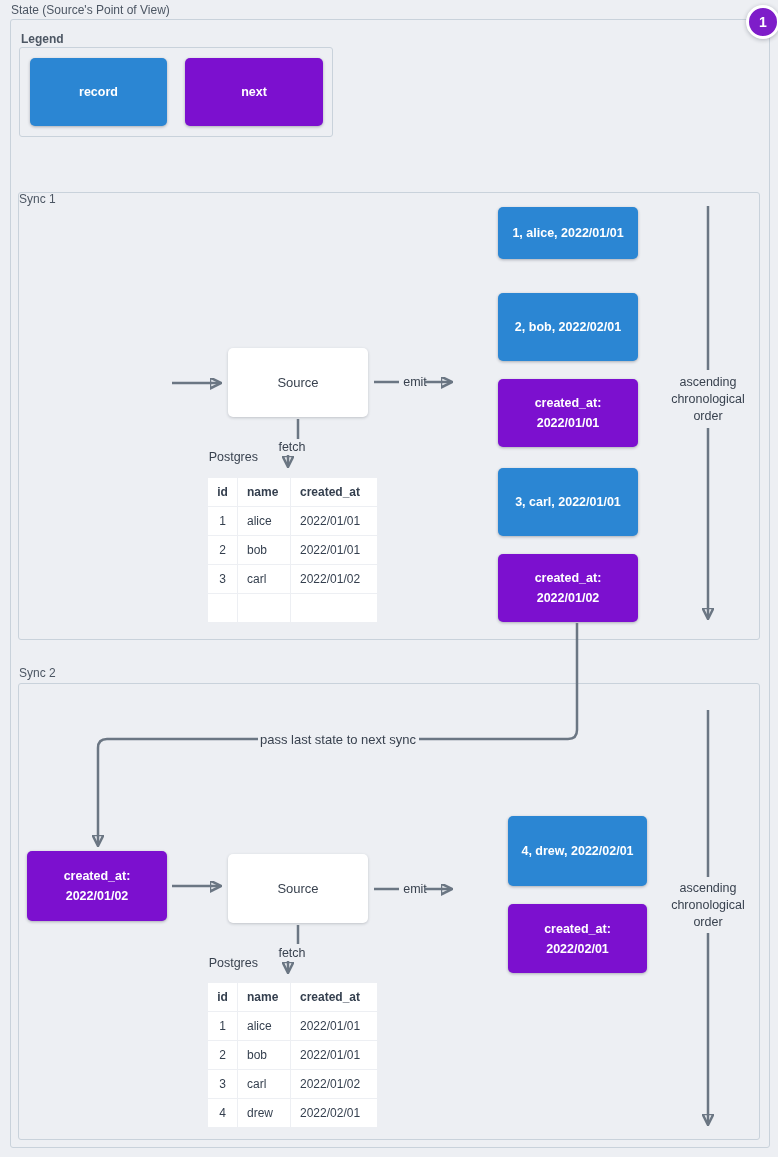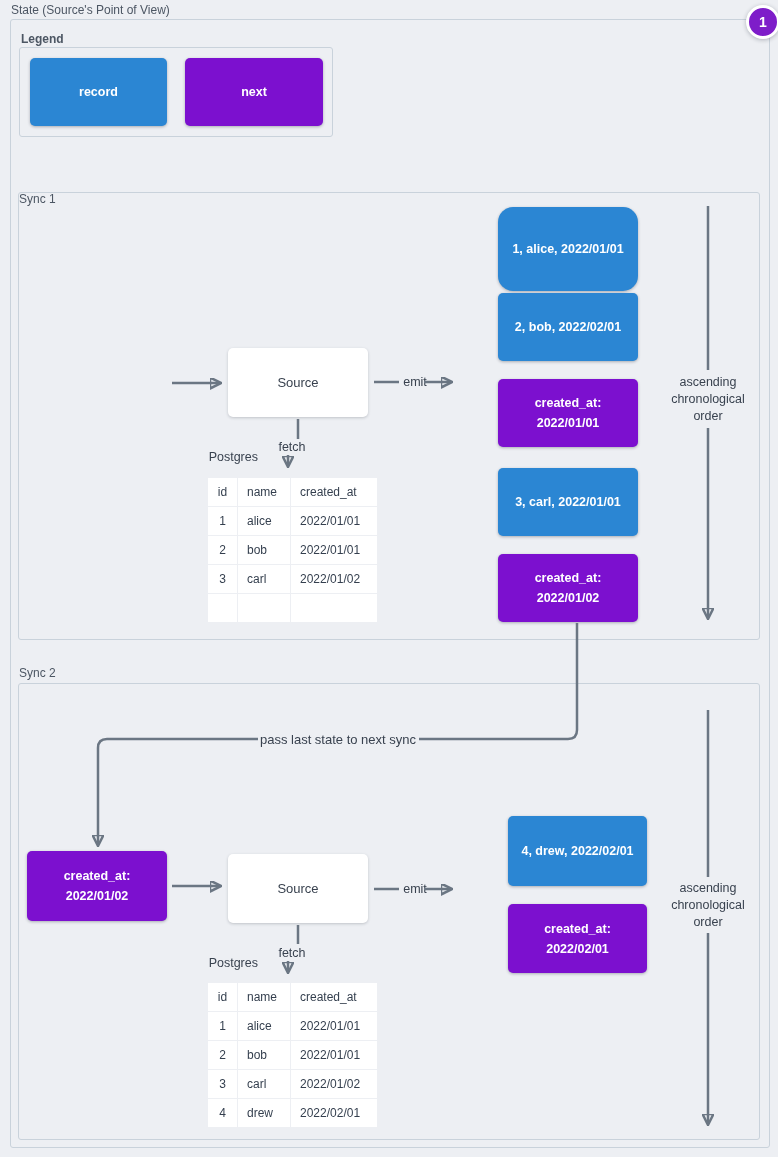--- a/index.html
+++ b/index.html
@@ -22,21 +22,21 @@
   .node.white{background:#ffffff;color:#39424f;font-weight:normal;font-size:13px;box-shadow:0 1px 3px rgba(30,40,55,.22);}
   .lbl{position:absolute;font-size:12.5px;color:#39424f;white-space:nowrap;}
   .lbl.center{text-align:center;}
   .ordernote{position:absolute;width:120px;text-align:center;font-size:12.5px;color:#39424f;line-height:17px;}
   .tbl{position:absolute;display:grid;grid-template-columns:29px 52px 86px;gap:1px;}
   .tbl .c{
     background:#ffffff;height:28px;line-height:28px;font-size:12px;color:#343f4e;
     padding-left:9px;overflow:hidden;white-space:nowrap;
   }
   .tbl .c.id{padding-left:0;text-align:center;}
-  .tbl .c.h{font-weight:normal;}
+  .tbl .c.h{font-weight:bold;}
   .badge{
     position:absolute;left:746px;top:5px;width:34px;height:34px;box-sizing:border-box;
     border:3px solid #ffffff;border-radius:50%;background:var(--badge-purple,#7e1dc9);
     color:#fff;font-size:14px;font-weight:bold;display:flex;align-items:center;justify-content:center;
     box-shadow:0 1px 4px rgba(30,40,55,.3);
   }
   svg.wires{position:absolute;left:0;top:0;pointer-events:none;}
   svg.wires path{stroke:var(--arrow,#6b7683);stroke-width:2.5;fill:none;}
   .ah{fill:var(--arrow,#6b7683);stroke:none;}
 </style>
@@ -79,21 +79,21 @@
     <div class="c">bob</div>
     <div class="c">2022/01/01</div>
     <div class="c id">3</div>
     <div class="c">carl</div>
     <div class="c">2022/01/02</div>
     <div class="c id"></div>
     <div class="c"></div>
     <div class="c"></div>
   </div>
 
-  <div class="node blue" style="left:498px;top:207px;width:140px;height:84px;border-radius:15px;">
+  <div class="node blue" style="left:498px;top:207px;width:140px;height:52px;">
     <span>1, alice, 2022/01/01</span>
   </div>
   <div class="node blue" style="left:498px;top:293px;width:140px;height:68px;">
     <span>2, bob, 2022/02/01</span>
   </div>
   <div class="node purple" style="left:498px;top:379px;width:140px;height:68px;">
     <span>created_at:</span>
     <span>2022/01/01</span>
   </div>
   <div class="node blue" style="left:498px;top:468px;width:140px;height:68px;">

